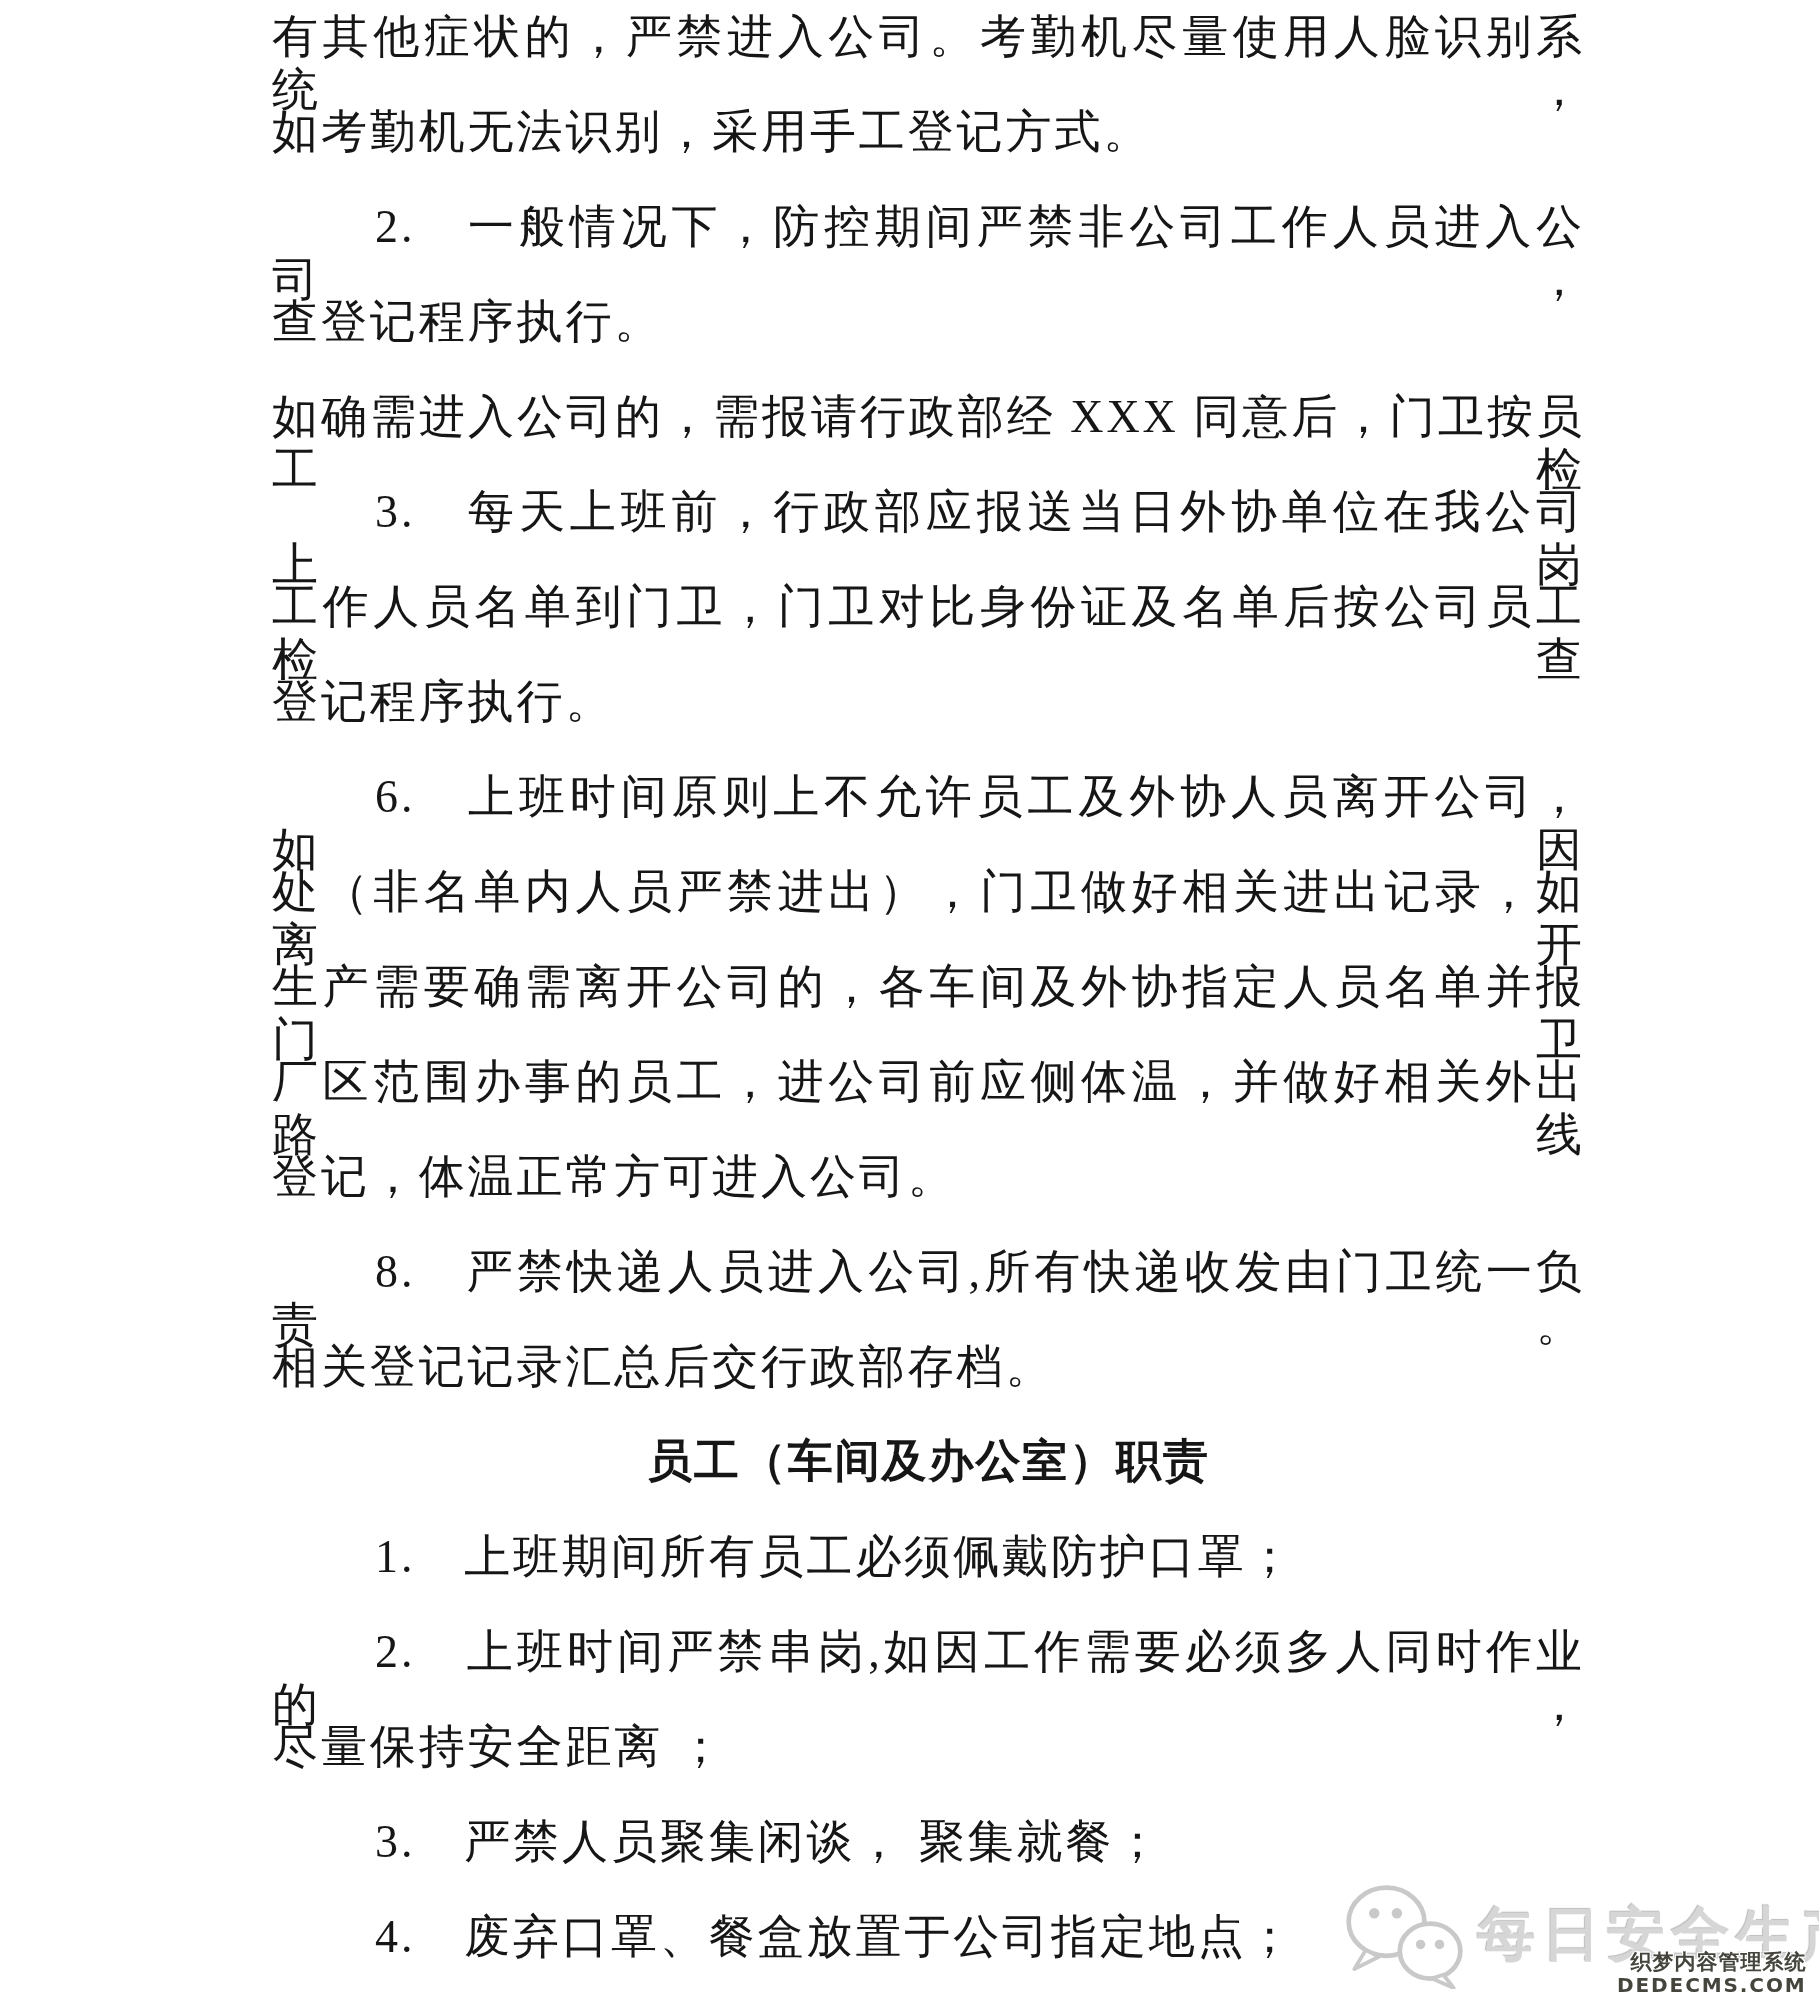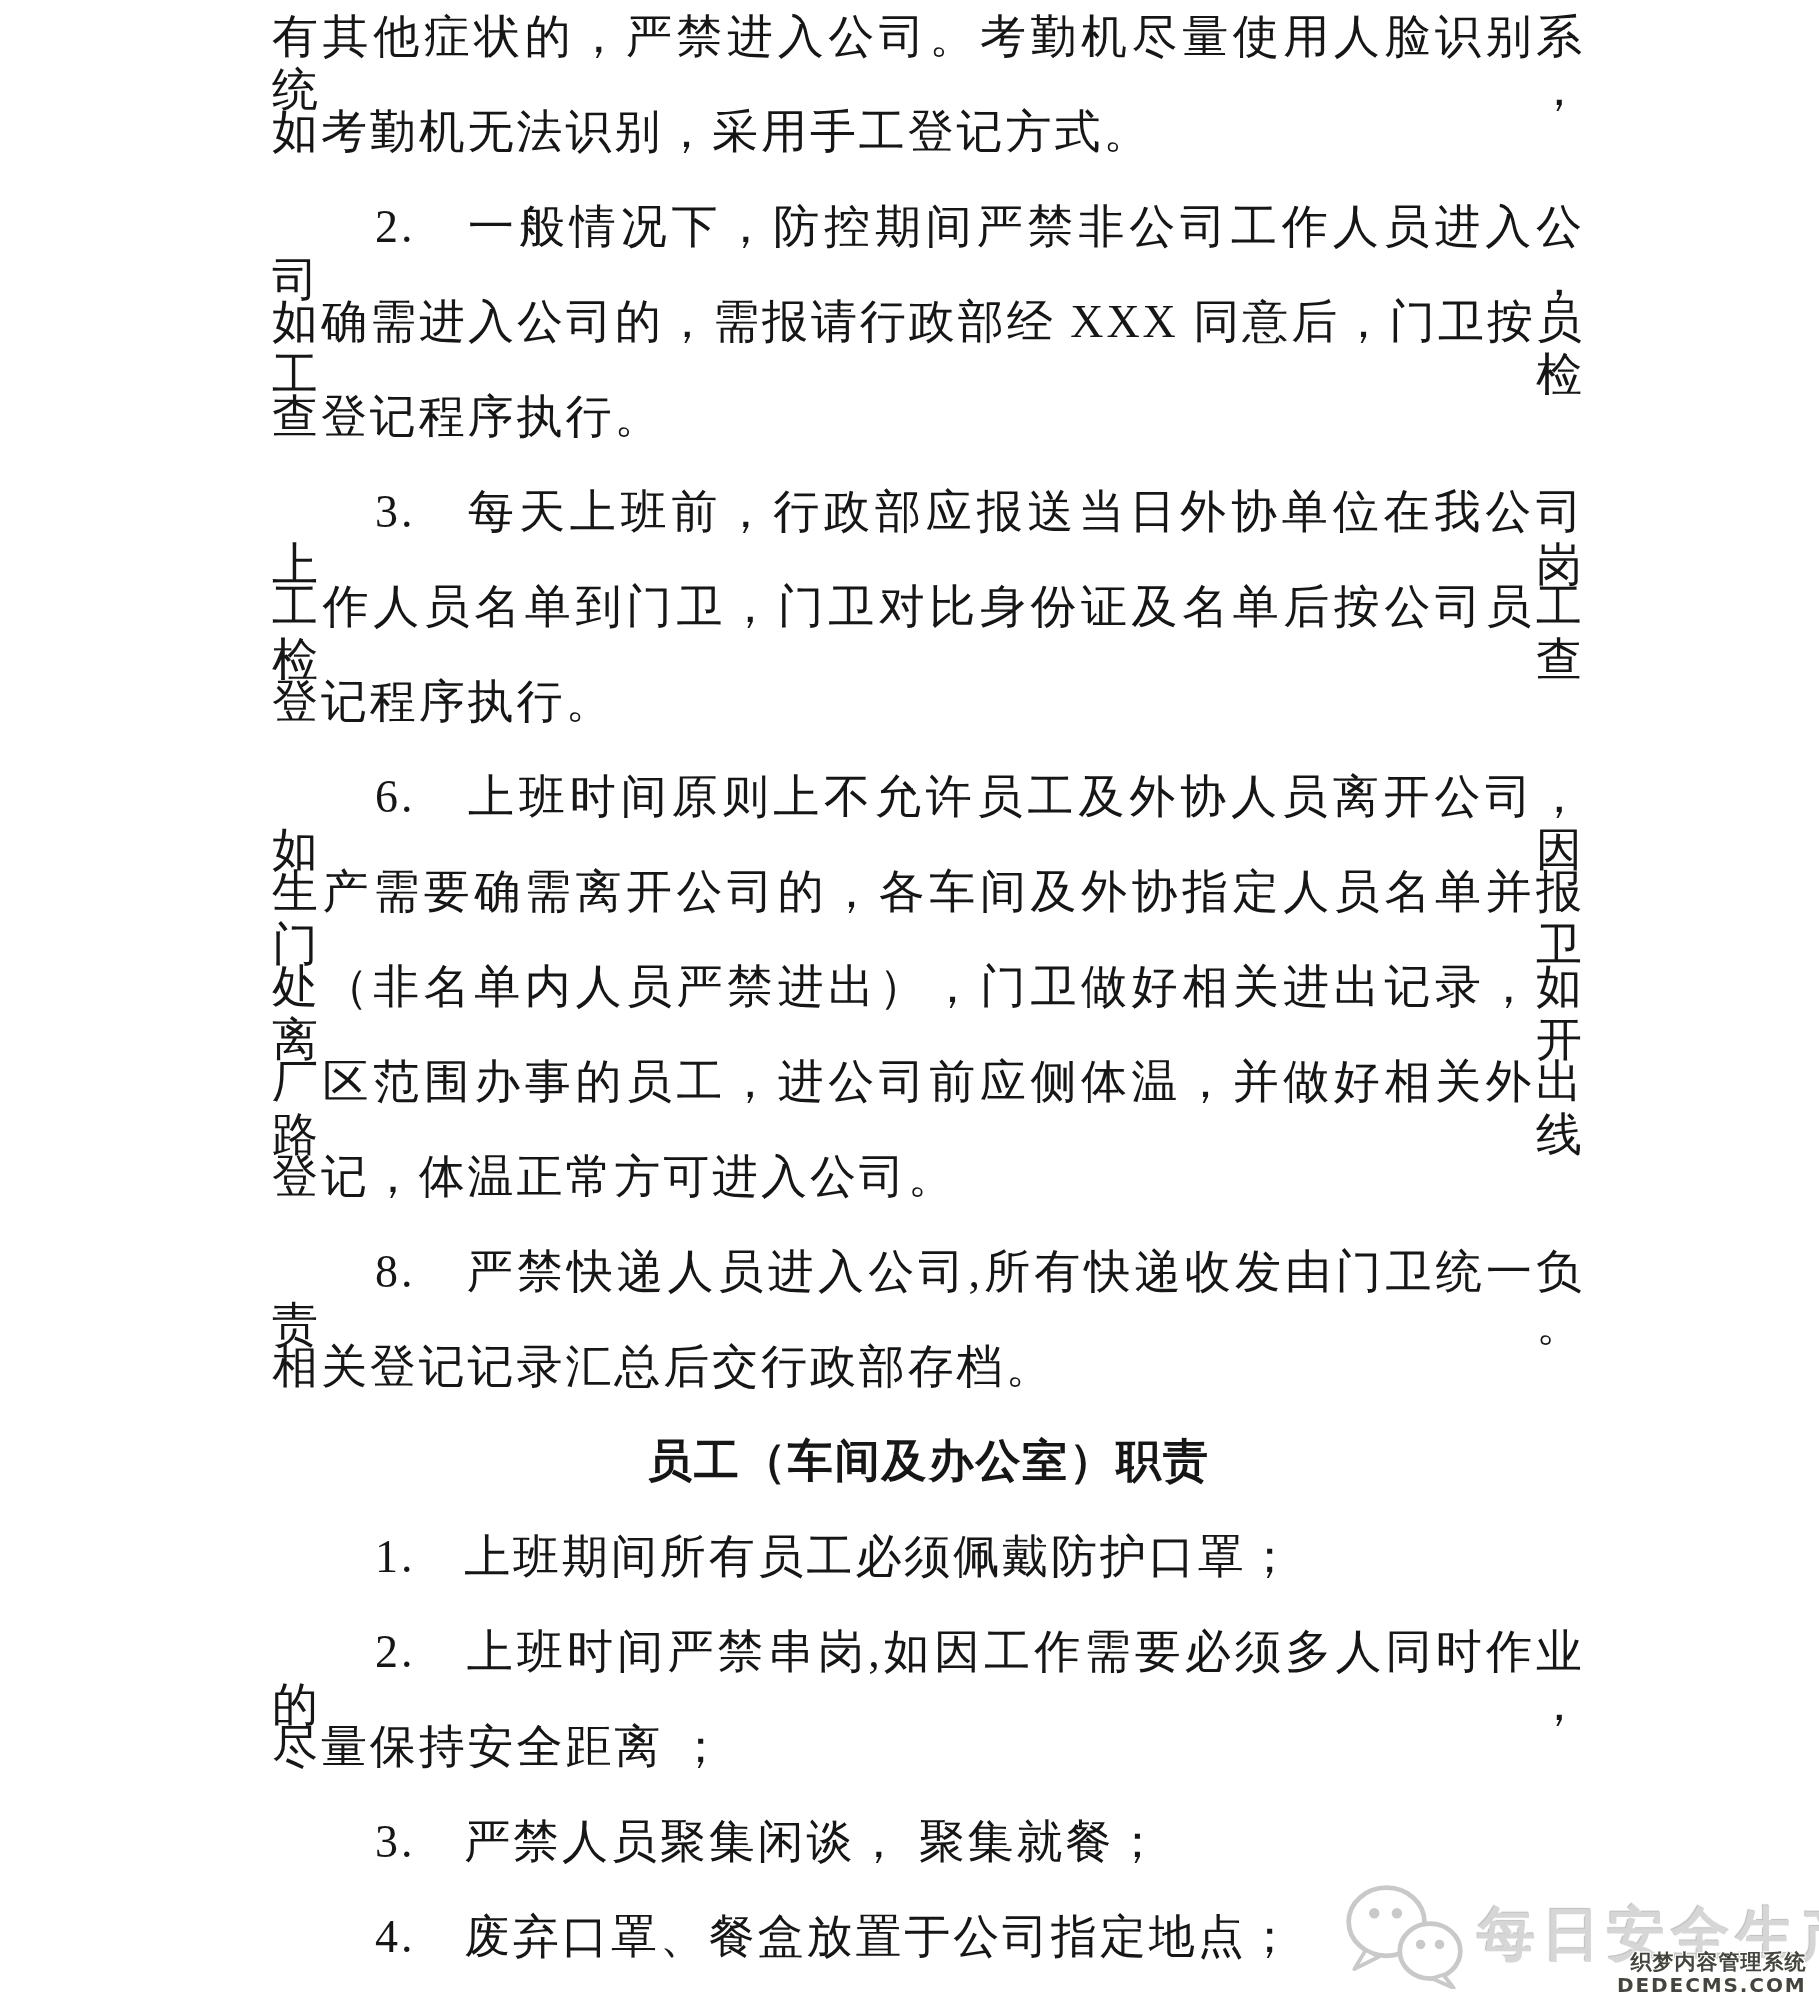--- a/index.html
+++ b/index.html
@@ -66,28 +66,28 @@
 </style>
 </head>
 <body>
 
 <div class="page-root">
 
   <div class="doc" id="doc-body">
       <div class="line body justify">有其他症状的，严禁进入公司。考勤机尽量使用人脸识别系统，</div>
       <div class="line body">如考勤机无法识别，采用手工登记方式。</div>
       <div class="line item justify">2.　一般情况下，防控期间严禁非公司工作人员进入公司，</div>
+      <div class="line body">查登记程序执行。</div>
       <div class="line body justify">如确需进入公司的，需报请行政部经 XXX 同意后，门卫按员工检</div>
-      <div class="line body">查登记程序执行。</div>
       <div class="line item justify">3.　每天上班前，行政部应报送当日外协单位在我公司上岗</div>
       <div class="line body justify">工作人员名单到门卫，门卫对比身份证及名单后按公司员工检查</div>
       <div class="line body">登记程序执行。</div>
       <div class="line item justify">6.　上班时间原则上不允许员工及外协人员离开公司，如因</div>
+      <div class="line body justify">处（非名单内人员严禁进出），门卫做好相关进出记录，如离开</div>
       <div class="line body justify">生产需要确需离开公司的，各车间及外协指定人员名单并报门卫</div>
-      <div class="line body justify">处（非名单内人员严禁进出），门卫做好相关进出记录，如离开</div>
       <div class="line body justify">厂区范围办事的员工，进公司前应侧体温，并做好相关外出路线</div>
       <div class="line body">登记，体温正常方可进入公司。</div>
       <div class="line item justify">8.　严禁快递人员进入公司,所有快递收发由门卫统一负责。</div>
       <div class="line body">相关登记记录汇总后交行政部存档。</div>
       <div class="line heading">员工（车间及办公室）职责</div>
       <div class="line item">1.　上班期间所有员工必须佩戴防护口罩；</div>
       <div class="line item justify">2.　上班时间严禁串岗,如因工作需要必须多人同时作业的，</div>
       <div class="line body">尽量保持安全距离 ；</div>
       <div class="line item">3.　严禁人员聚集闲谈， 聚集就餐；</div>
       <div class="line item">4.　废弃口罩、餐盒放置于公司指定地点；</div>

